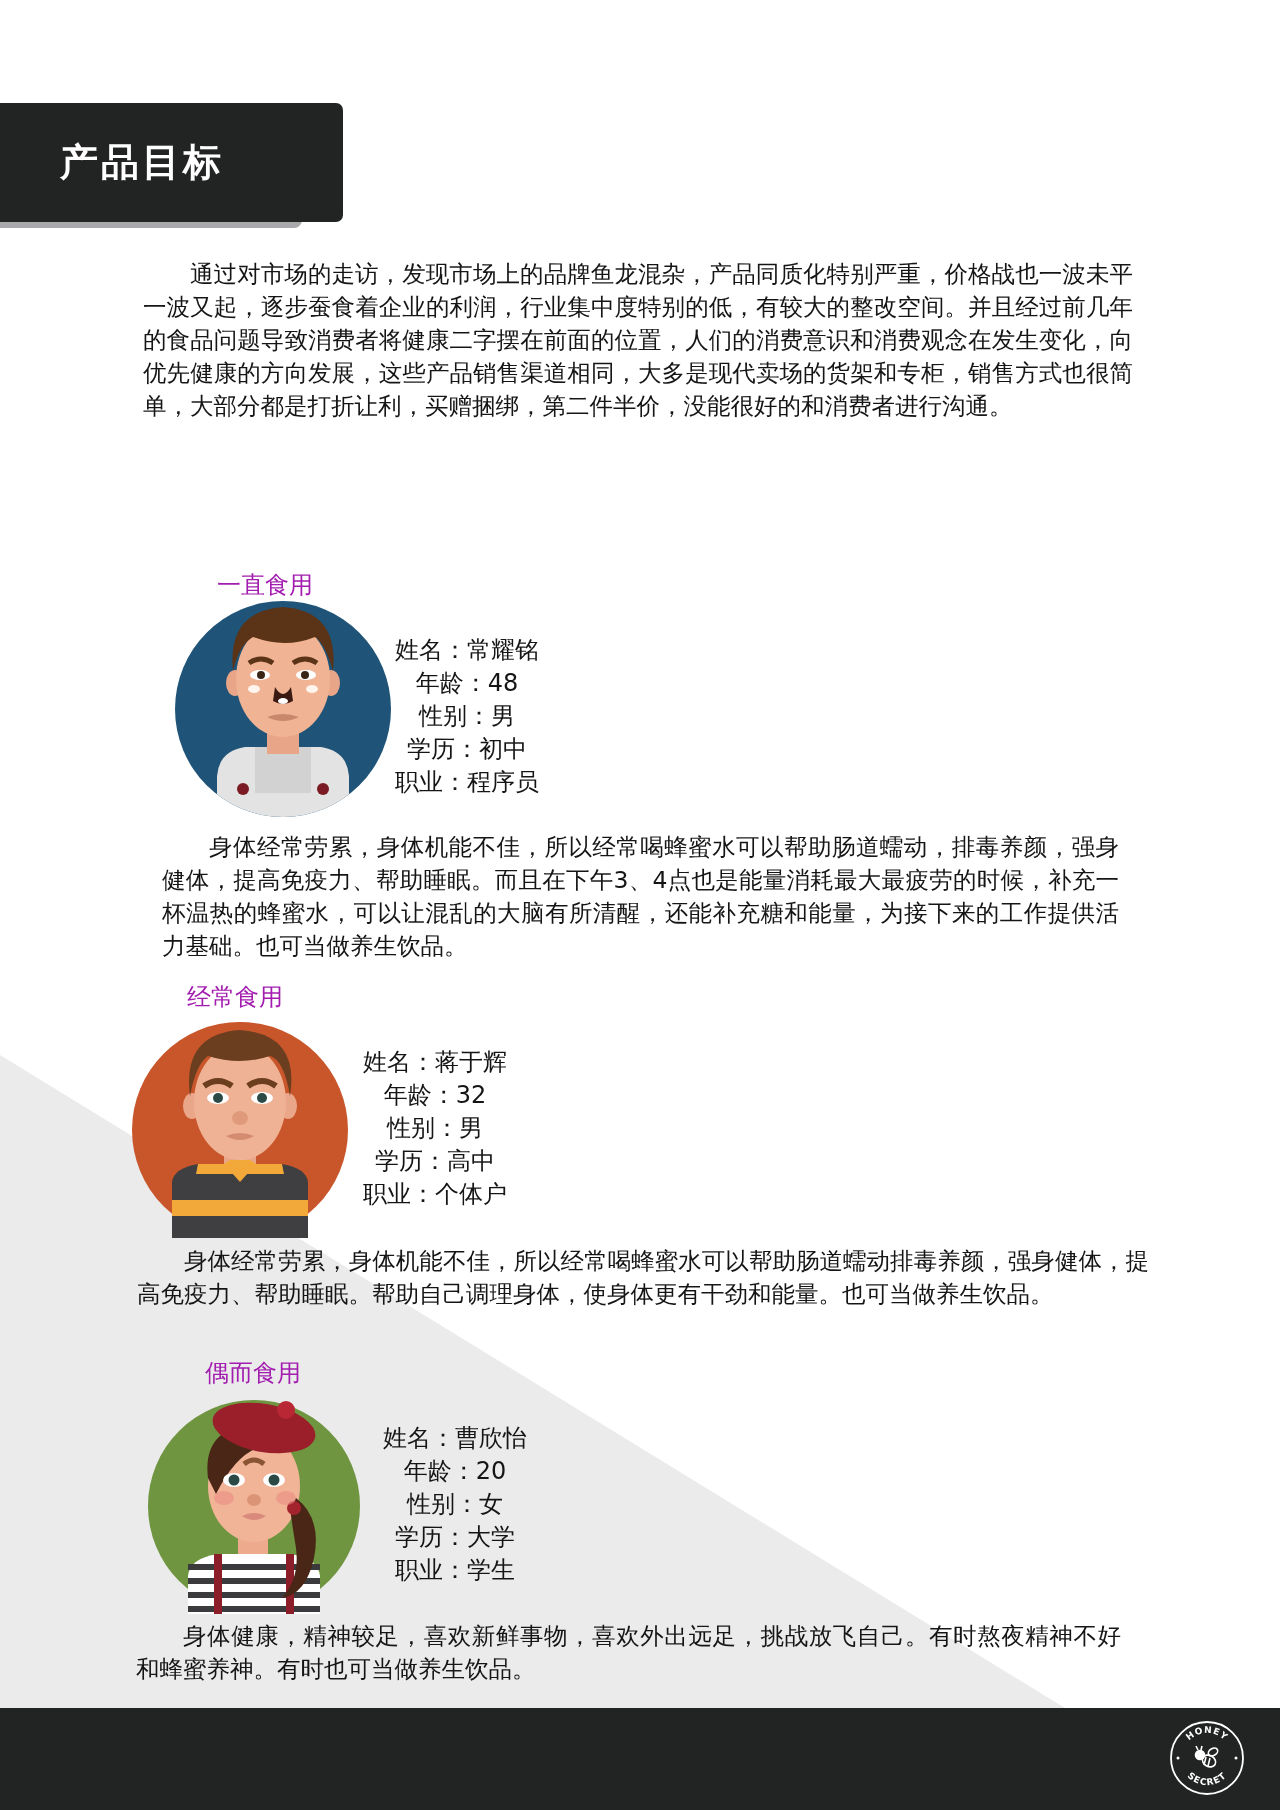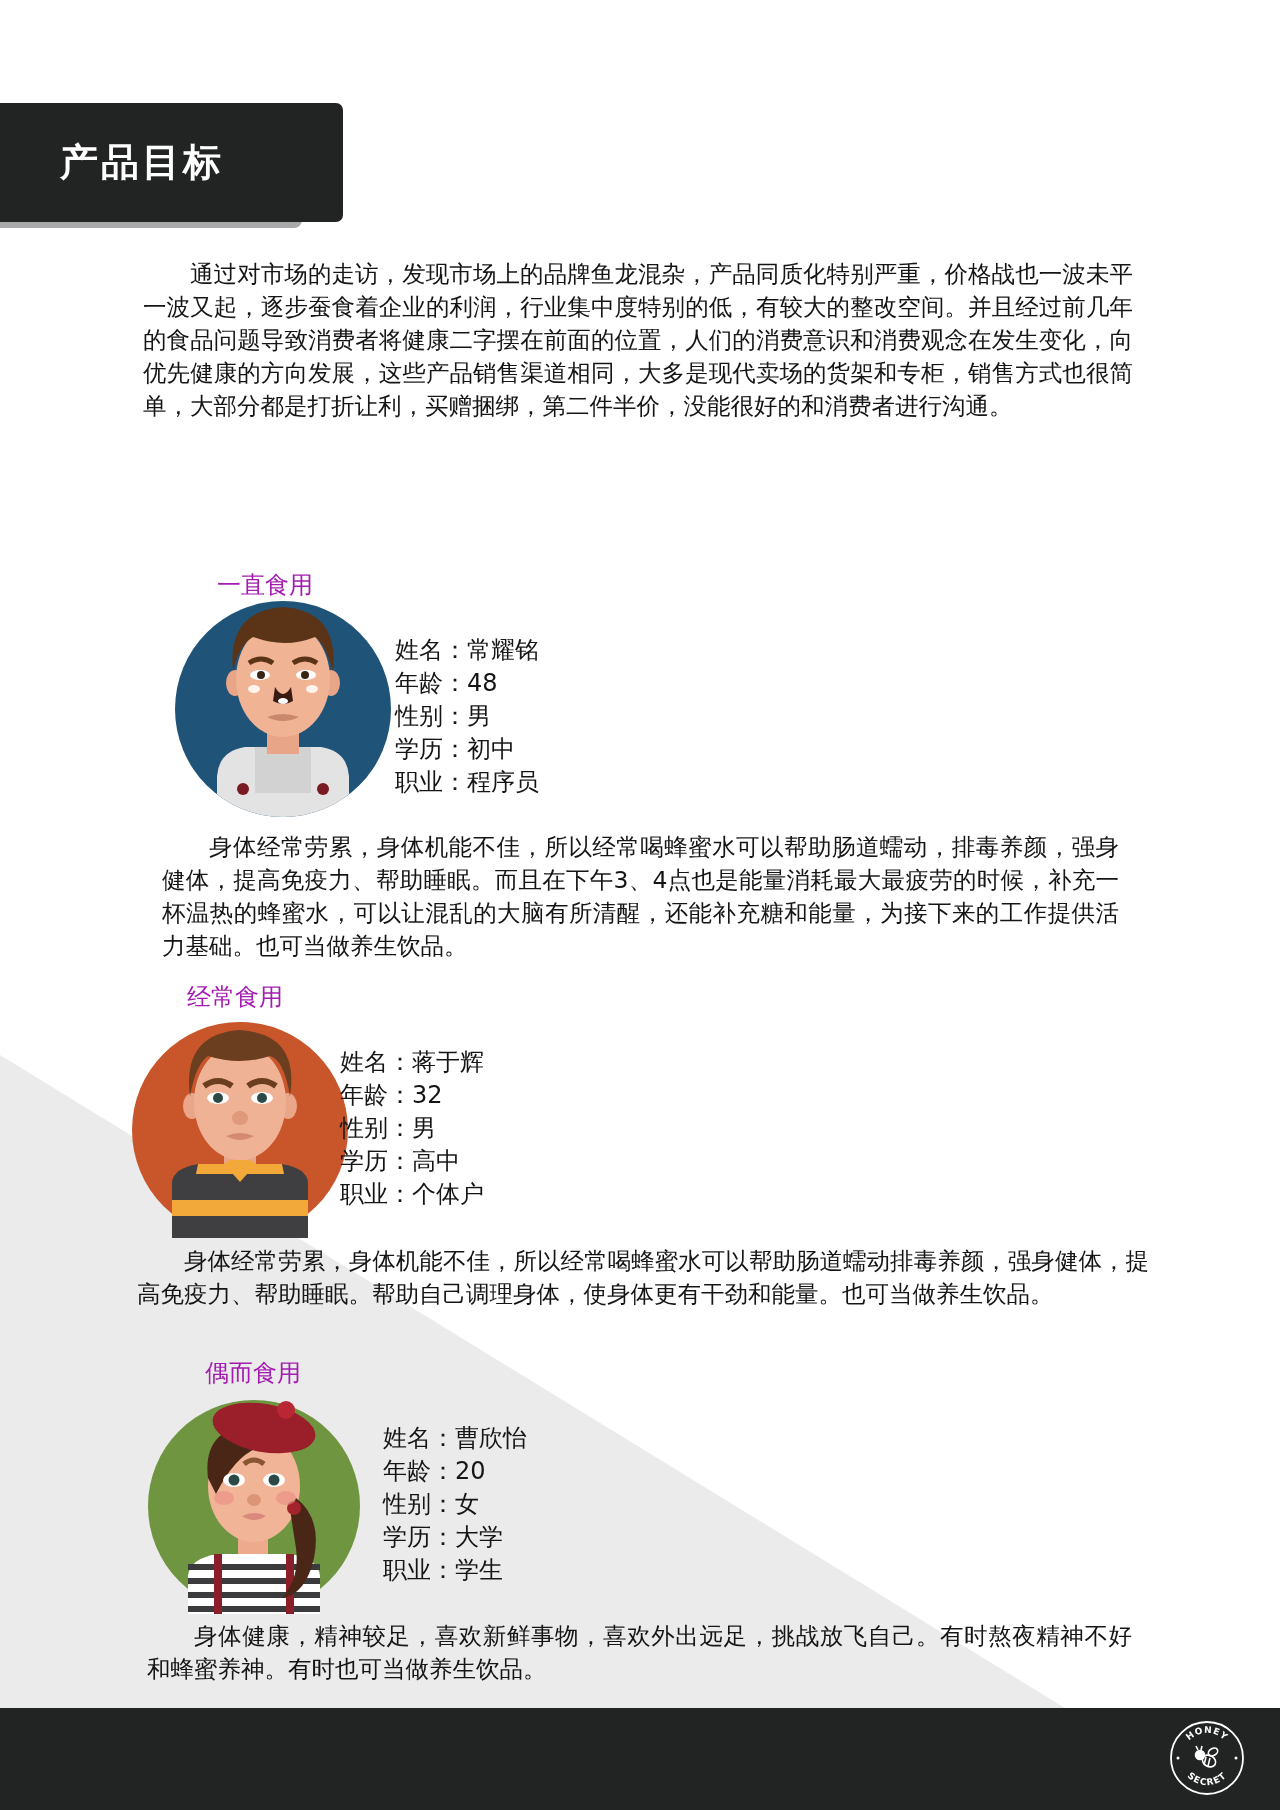--- a/index.html
+++ b/index.html
@@ -34,21 +34,21 @@
   .indent { text-indent: 2em; }
   .label {
     position: absolute; font-size: 24px; line-height: 30px; color: #a21caf;
   }
   .avatar {
     position: absolute; width: 216px; height: 216px;
   }
   .info {
     position: absolute; font-size: 24px; line-height: 33px; color: #151515;
   }
-  .info-row { white-space: nowrap; }
+  .info-row { white-space: nowrap; text-align: center; }
   .footer {
     position: absolute; left: 0; top: 1708px; width: 1280px; height: 102px;
     background: #222323;
   }
   .logo {
     position: absolute; left: 1168px; top: 1719px; width: 78px; height: 78px;
   }
 </style>
 </head>
 <body>
@@ -125,21 +125,21 @@
   <path d="M58,74 Q50,12 108,8 Q168,12 158,74 Q152,38 138,34 Q108,44 76,34 Q64,42 58,74 Z" fill="#6b3e1f"></path>
   <path d="M72,64 Q86,54 100,64" stroke="#6b3e1f" stroke-width="6" fill="none"></path>
   <path d="M116,64 Q130,54 144,64" stroke="#6b3e1f" stroke-width="6" fill="none"></path>
   <ellipse cx="86" cy="76" rx="11" ry="6" fill="#fff"></ellipse>
   <ellipse cx="130" cy="76" rx="11" ry="6" fill="#fff"></ellipse>
   <circle cx="86" cy="76" r="5" fill="#2c4a45"></circle>
   <circle cx="130" cy="76" r="5" fill="#2c4a45"></circle>
   <ellipse cx="108" cy="96" rx="8" ry="7" fill="#df9a7c"></ellipse>
   <path d="M94,114 Q108,108 122,114 Q108,122 94,114 Z" fill="#d48c70"></path>
 </svg>
-<div class="info" style="left:340px; top:1046px;">
+<div class="info" style="left:363px; top:1046px;">
   <div class="info-row"><span>姓名：</span><span>蒋于辉</span></div>
   <div class="info-row"><span>年龄：</span><span>32</span></div>
   <div class="info-row"><span>性别：</span><span>男</span></div>
   <div class="info-row"><span>学历：</span><span>高中</span></div>
   <div class="info-row"><span>职业：</span><span>个体户</span></div>
 </div>
 <div class="para indent" style="left:137px; top:1245px; width:1012px;">身体经常劳累，身体机能不佳，所以经常喝蜂蜜水可以帮助肠道蠕动排毒养颜，强身健体，提高免疫力、帮助睡眠。帮助自己调理身体，使身体更有干劲和能量。也可当做养生饮品。</div>
 
 <div class="label" style="left:205px; top:1358px;">偶而食用</div>
 <svg class="avatar" style="left:146px; top:1398px;" viewBox="0 0 216 216">
@@ -175,21 +175,21 @@
   <ellipse cx="108" cy="102" rx="7" ry="6" fill="#dc9477"></ellipse>
   <path d="M96,118 Q108,112 120,118 Q108,126 96,118 Z" fill="#d98a7c"></path>
 </svg>
 <div class="info" style="left:383px; top:1422px;">
   <div class="info-row"><span>姓名：</span><span>曹欣怡</span></div>
   <div class="info-row"><span>年龄：</span><span>20</span></div>
   <div class="info-row"><span>性别：</span><span>女</span></div>
   <div class="info-row"><span>学历：</span><span>大学</span></div>
   <div class="info-row"><span>职业：</span><span>学生</span></div>
 </div>
-<div class="para indent" style="left:147px; top:1620px; width:985px;">身体健康，精神较足，喜欢新鲜事物，喜欢外出远足，挑战放飞自己。有时熬夜精神不好和蜂蜜养神。有时也可当做养生饮品。</div>
+<div class="para indent" style="left:136px; top:1620px; width:985px;">身体健康，精神较足，喜欢新鲜事物，喜欢外出远足，挑战放飞自己。有时熬夜精神不好和蜂蜜养神。有时也可当做养生饮品。</div>
 
 <div class="footer"></div>
 <svg class="logo" viewBox="0 0 78 78">
   <defs>
     <path id="arcTop" d="M14,39 A25,25 0 0 1 64,39"></path>
     <path id="arcBot" d="M12,39 A27,27 0 0 0 66,39"></path>
   </defs>
   <circle cx="39" cy="39" r="36" fill="none" stroke="#ffffff" stroke-width="1.8"></circle>
   <circle cx="10" cy="39" r="1.5" fill="#fff"></circle>
   <circle cx="68" cy="39" r="1.5" fill="#fff"></circle>

